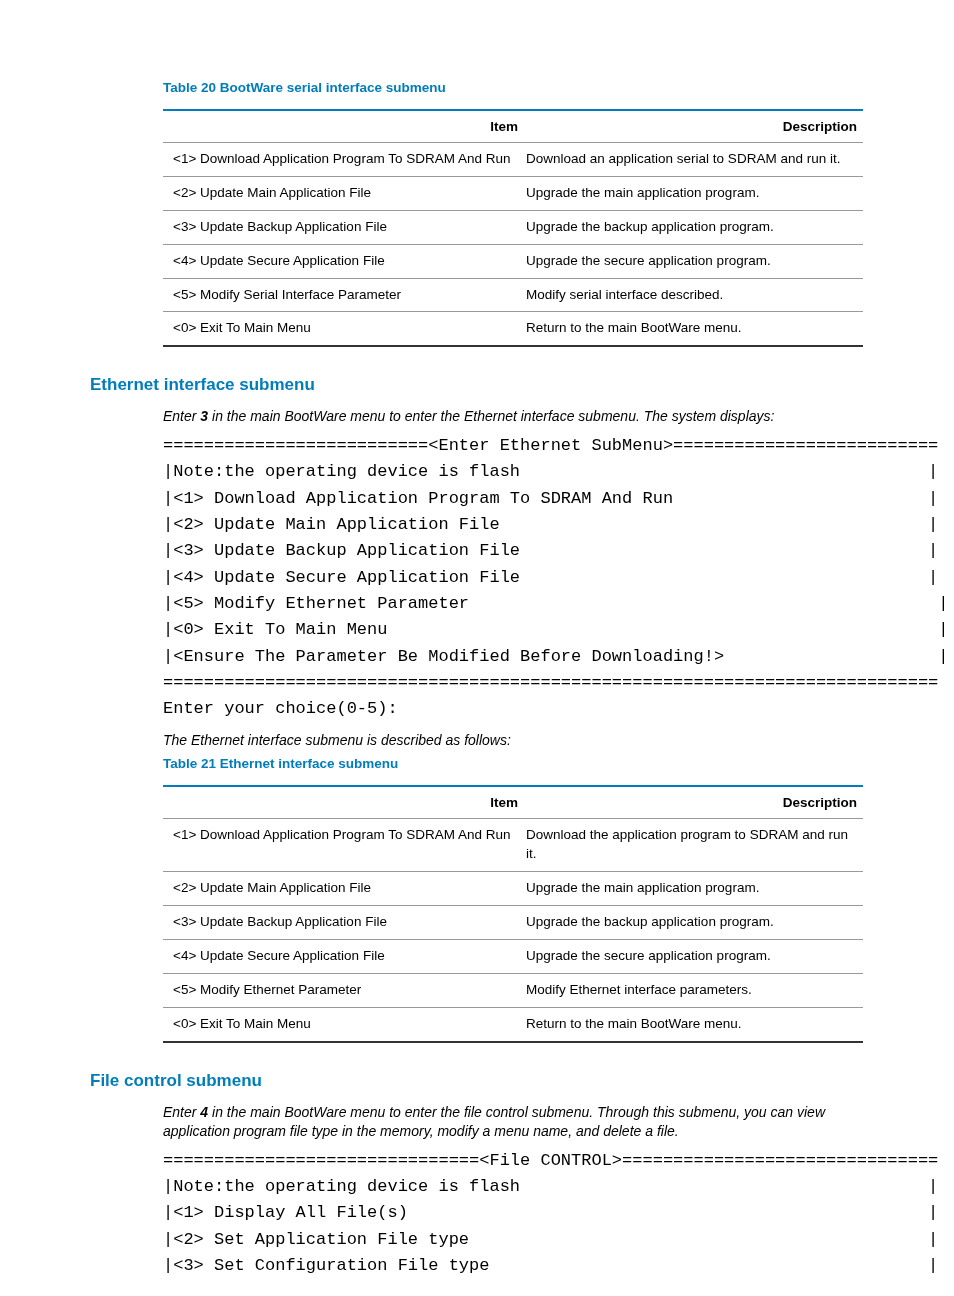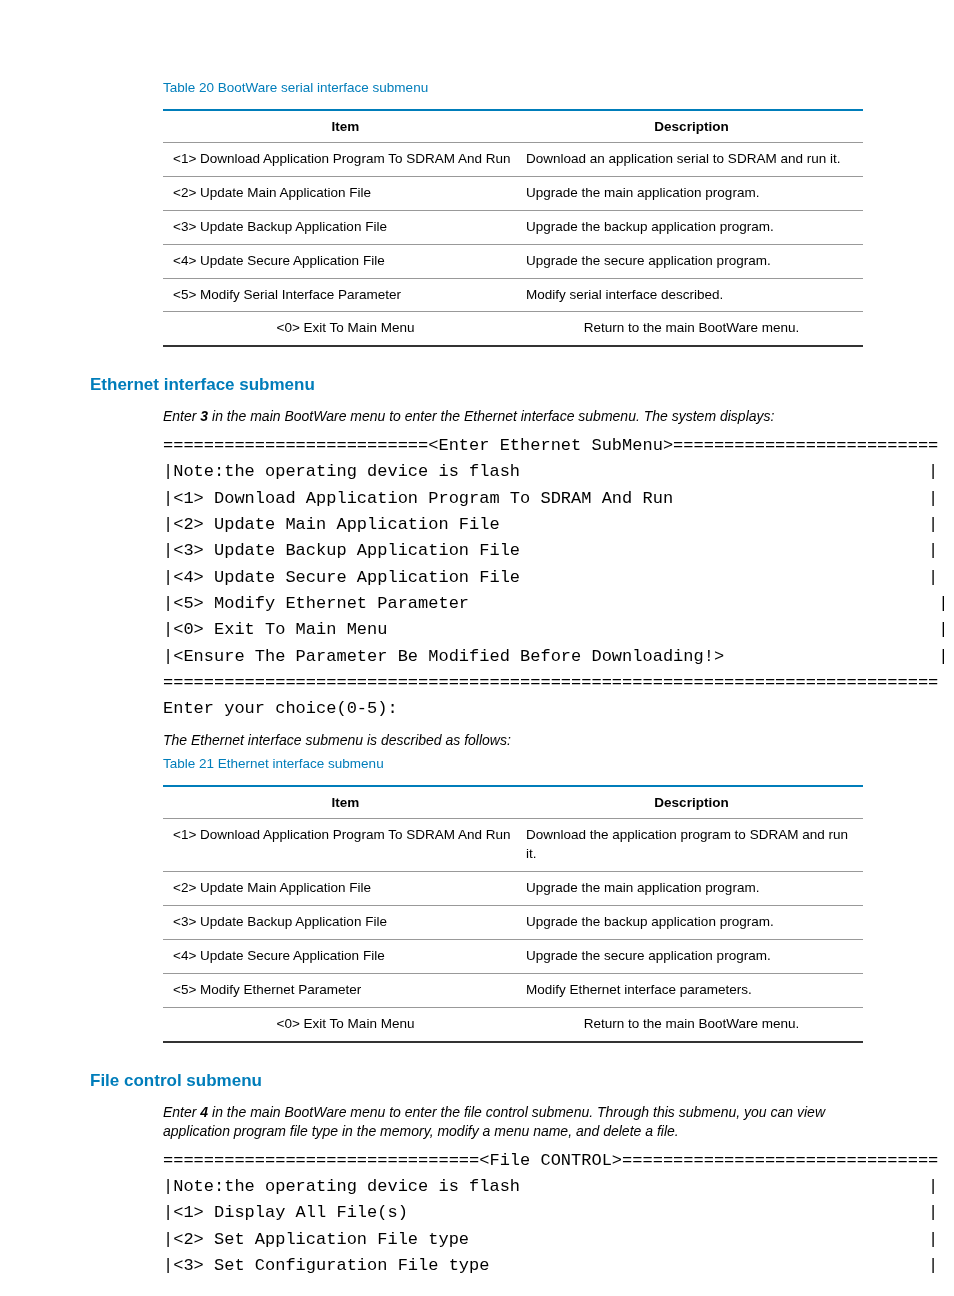--- a/index.html
+++ b/index.html
@@ -7,21 +7,21 @@
     font-size: 14px;
     color: #000;
     margin: 0;
     padding: 80px 90px 40px 90px;
     width: 954px;
     box-sizing: border-box;
     background: #fff;
   }
   .table-title {
     color: #007dba;
-    font-weight: normal;
+    font-weight: bold;
     font-size: 13.5px;
     margin-left: 73px;
     margin-bottom: 14px;
   }
   .section-heading {
     color: #007dba;
     font-weight: bold;
     font-size: 17px;
     margin-top: 28px;
     margin-bottom: 12px;
@@ -46,34 +46,33 @@
     border-collapse: collapse;
     width: 700px;
     margin-left: 73px;
     margin-bottom: 20px;
     font-size: 13.5px;
   }
   table.data thead tr {
     border-top: 2px solid #007dba;
   }
   table.data th {
-    text-align: center;
+    text-align: right;
     font-weight: bold;
     padding: 8px 6px 8px 2px;
     border-bottom: 1px solid #999;
   }
   table.data td {
     padding: 7px 6px 7px 2px;
     border-bottom: 1px solid #999;
     vertical-align: top;
     line-height: 1.4;
   }
   table.data tbody tr:last-child td {
     border-bottom: 2px solid #333;
-    text-align: center;
   }
   table.data th:first-child, table.data td:first-child {
     width: 345px;
     padding-left: 10px;
   }
   .page-num {
     text-align: center;
     margin-top: 30px;
     font-size: 13px;
   }

